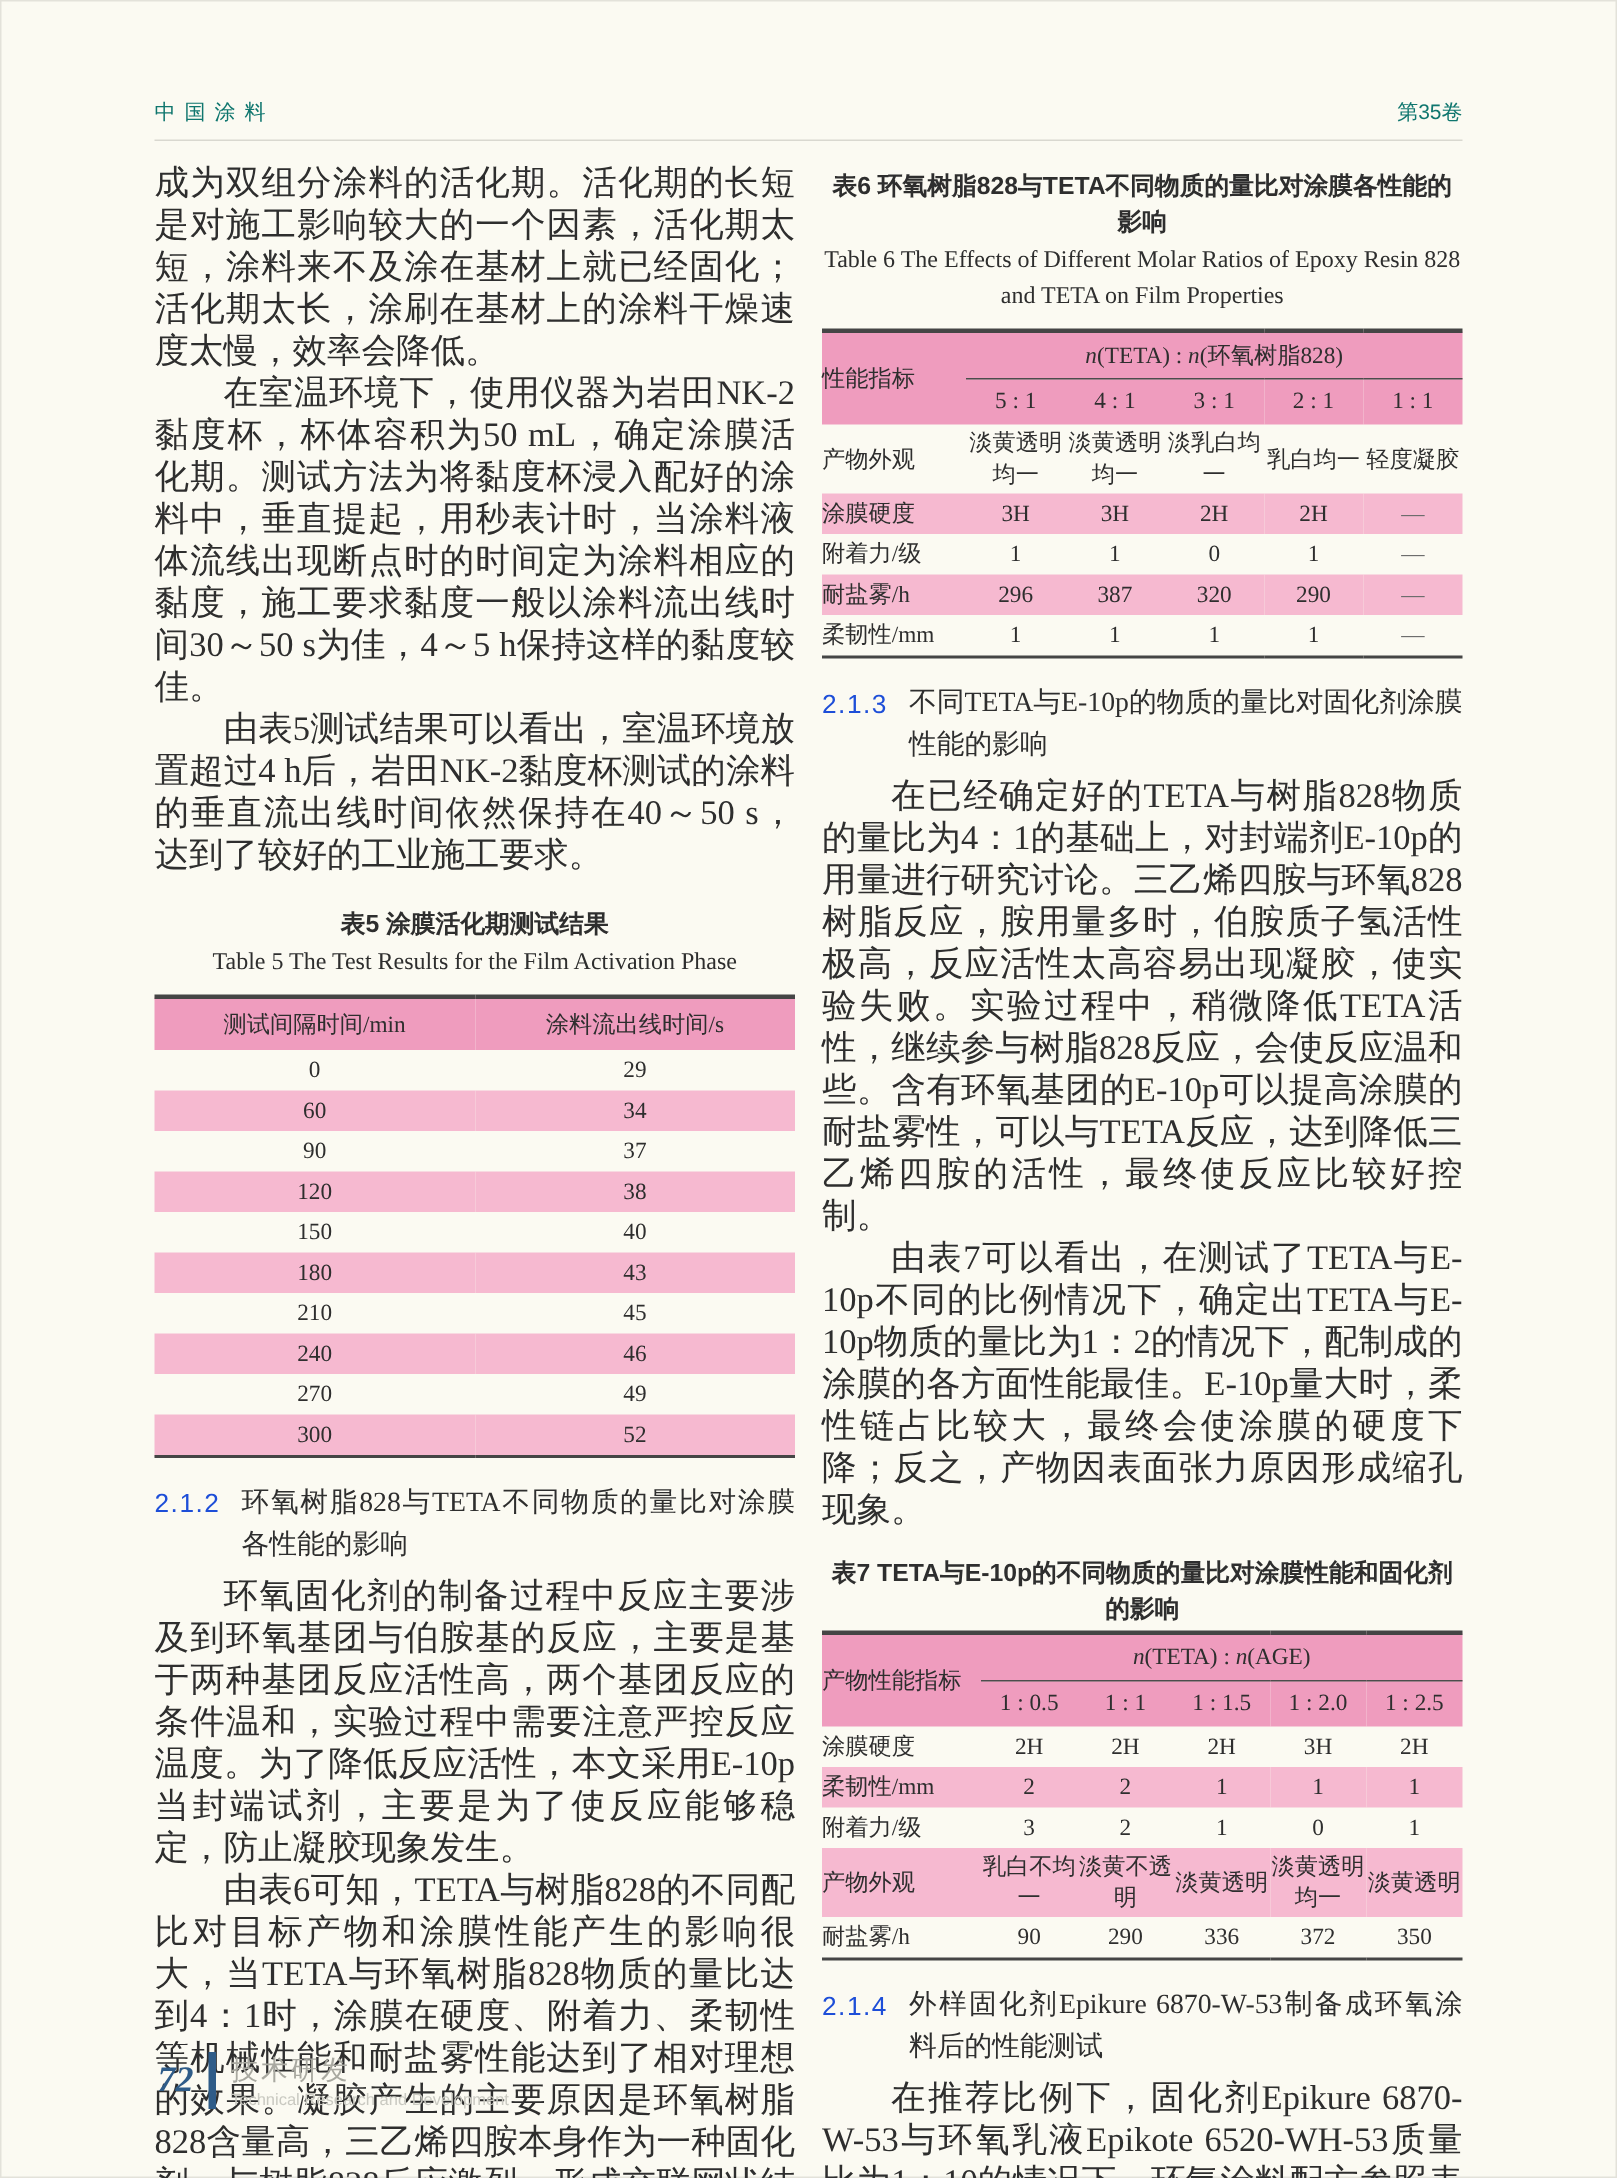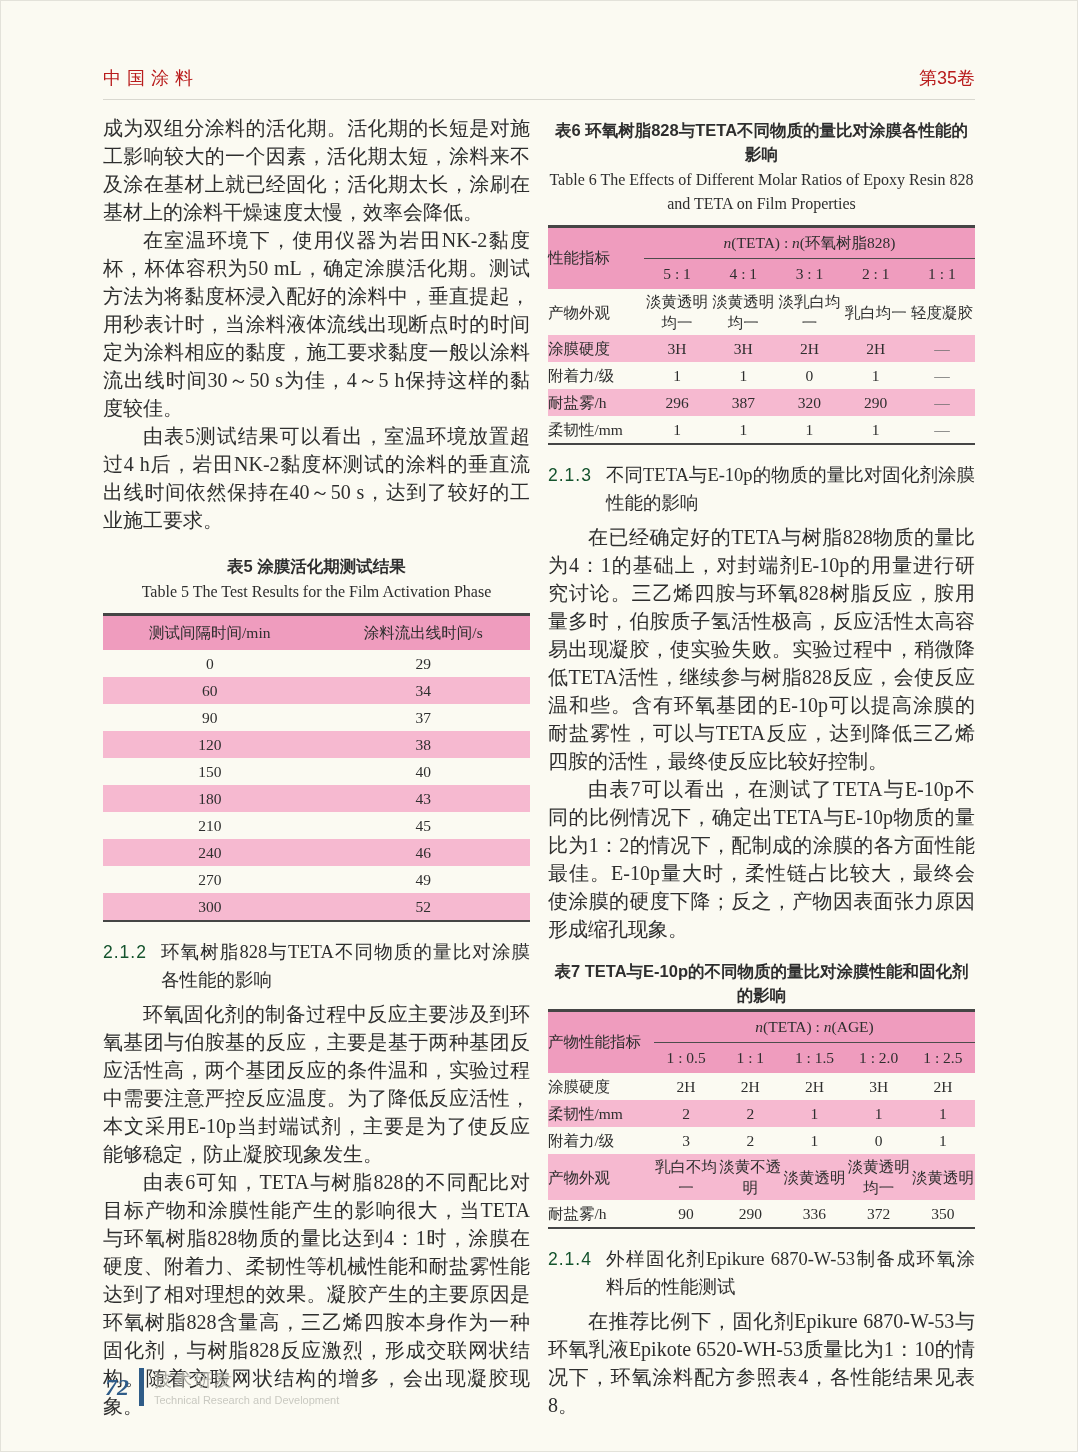--- a/index.html
+++ b/index.html
@@ -6,30 +6,30 @@
   body{
     width:1078px;height:1452px;position:relative;
     background:#fbfaf2;color:#2e2e2e;
     font-family:"Liberation Serif","DejaVu Serif",serif;
     box-shadow:inset 0 0 0 1px #e3e2da;
     overflow:hidden;
   }
   .page{position:absolute;top:66px;left:103px;width:872px;}
   
   .page-header{display:flex;justify-content:space-between;align-items:flex-end;
-    color:#b91c1c;font-size:18px;padding-bottom:9px;border-bottom:1px solid #d9d8d0;
+    color:#0f766e;font-size:14px;padding-bottom:9px;border-bottom:1px solid #d9d8d0;
     font-family:"Liberation Sans",sans-serif;}
   .journal{letter-spacing:6px;}
   
   .columns{display:flex;gap:18px;margin-top:14px;}
   .col{width:427px;}
-  p.body-p{margin:0;font-size:20px;line-height:28px;text-align:justify;text-indent:2em;}
+  p.body-p{margin:0;font-size:23px;line-height:28px;text-align:justify;text-indent:2em;}
   
   .sec-head{display:flex;margin:14px 0 6px;font-size:18.5px;line-height:28px;}
-  .sec-num{color:#14532d;font-family:"Liberation Sans",sans-serif;font-size:17.5px;
+  .sec-num{color:#1d4ed8;font-family:"Liberation Sans",sans-serif;font-size:17.5px;
     flex:0 0 58px;letter-spacing:1px;}
   .sec-title{flex:1;text-align:justify;}
   
   .tbl-title-cn{text-align:center;font-weight:bold;font-size:16.5px;line-height:24px;
     font-family:"Liberation Sans",sans-serif;margin:18px 6px 2px;}
   .tbl-title-en{text-align:center;font-weight:normal;font-size:16px;line-height:24px;
     font-family:"Liberation Serif",serif;margin:2px 0 9px;}
   .t5-titles{margin-top:20px;}
   
   table.datatable{width:100%;border-collapse:collapse;table-layout:fixed;

